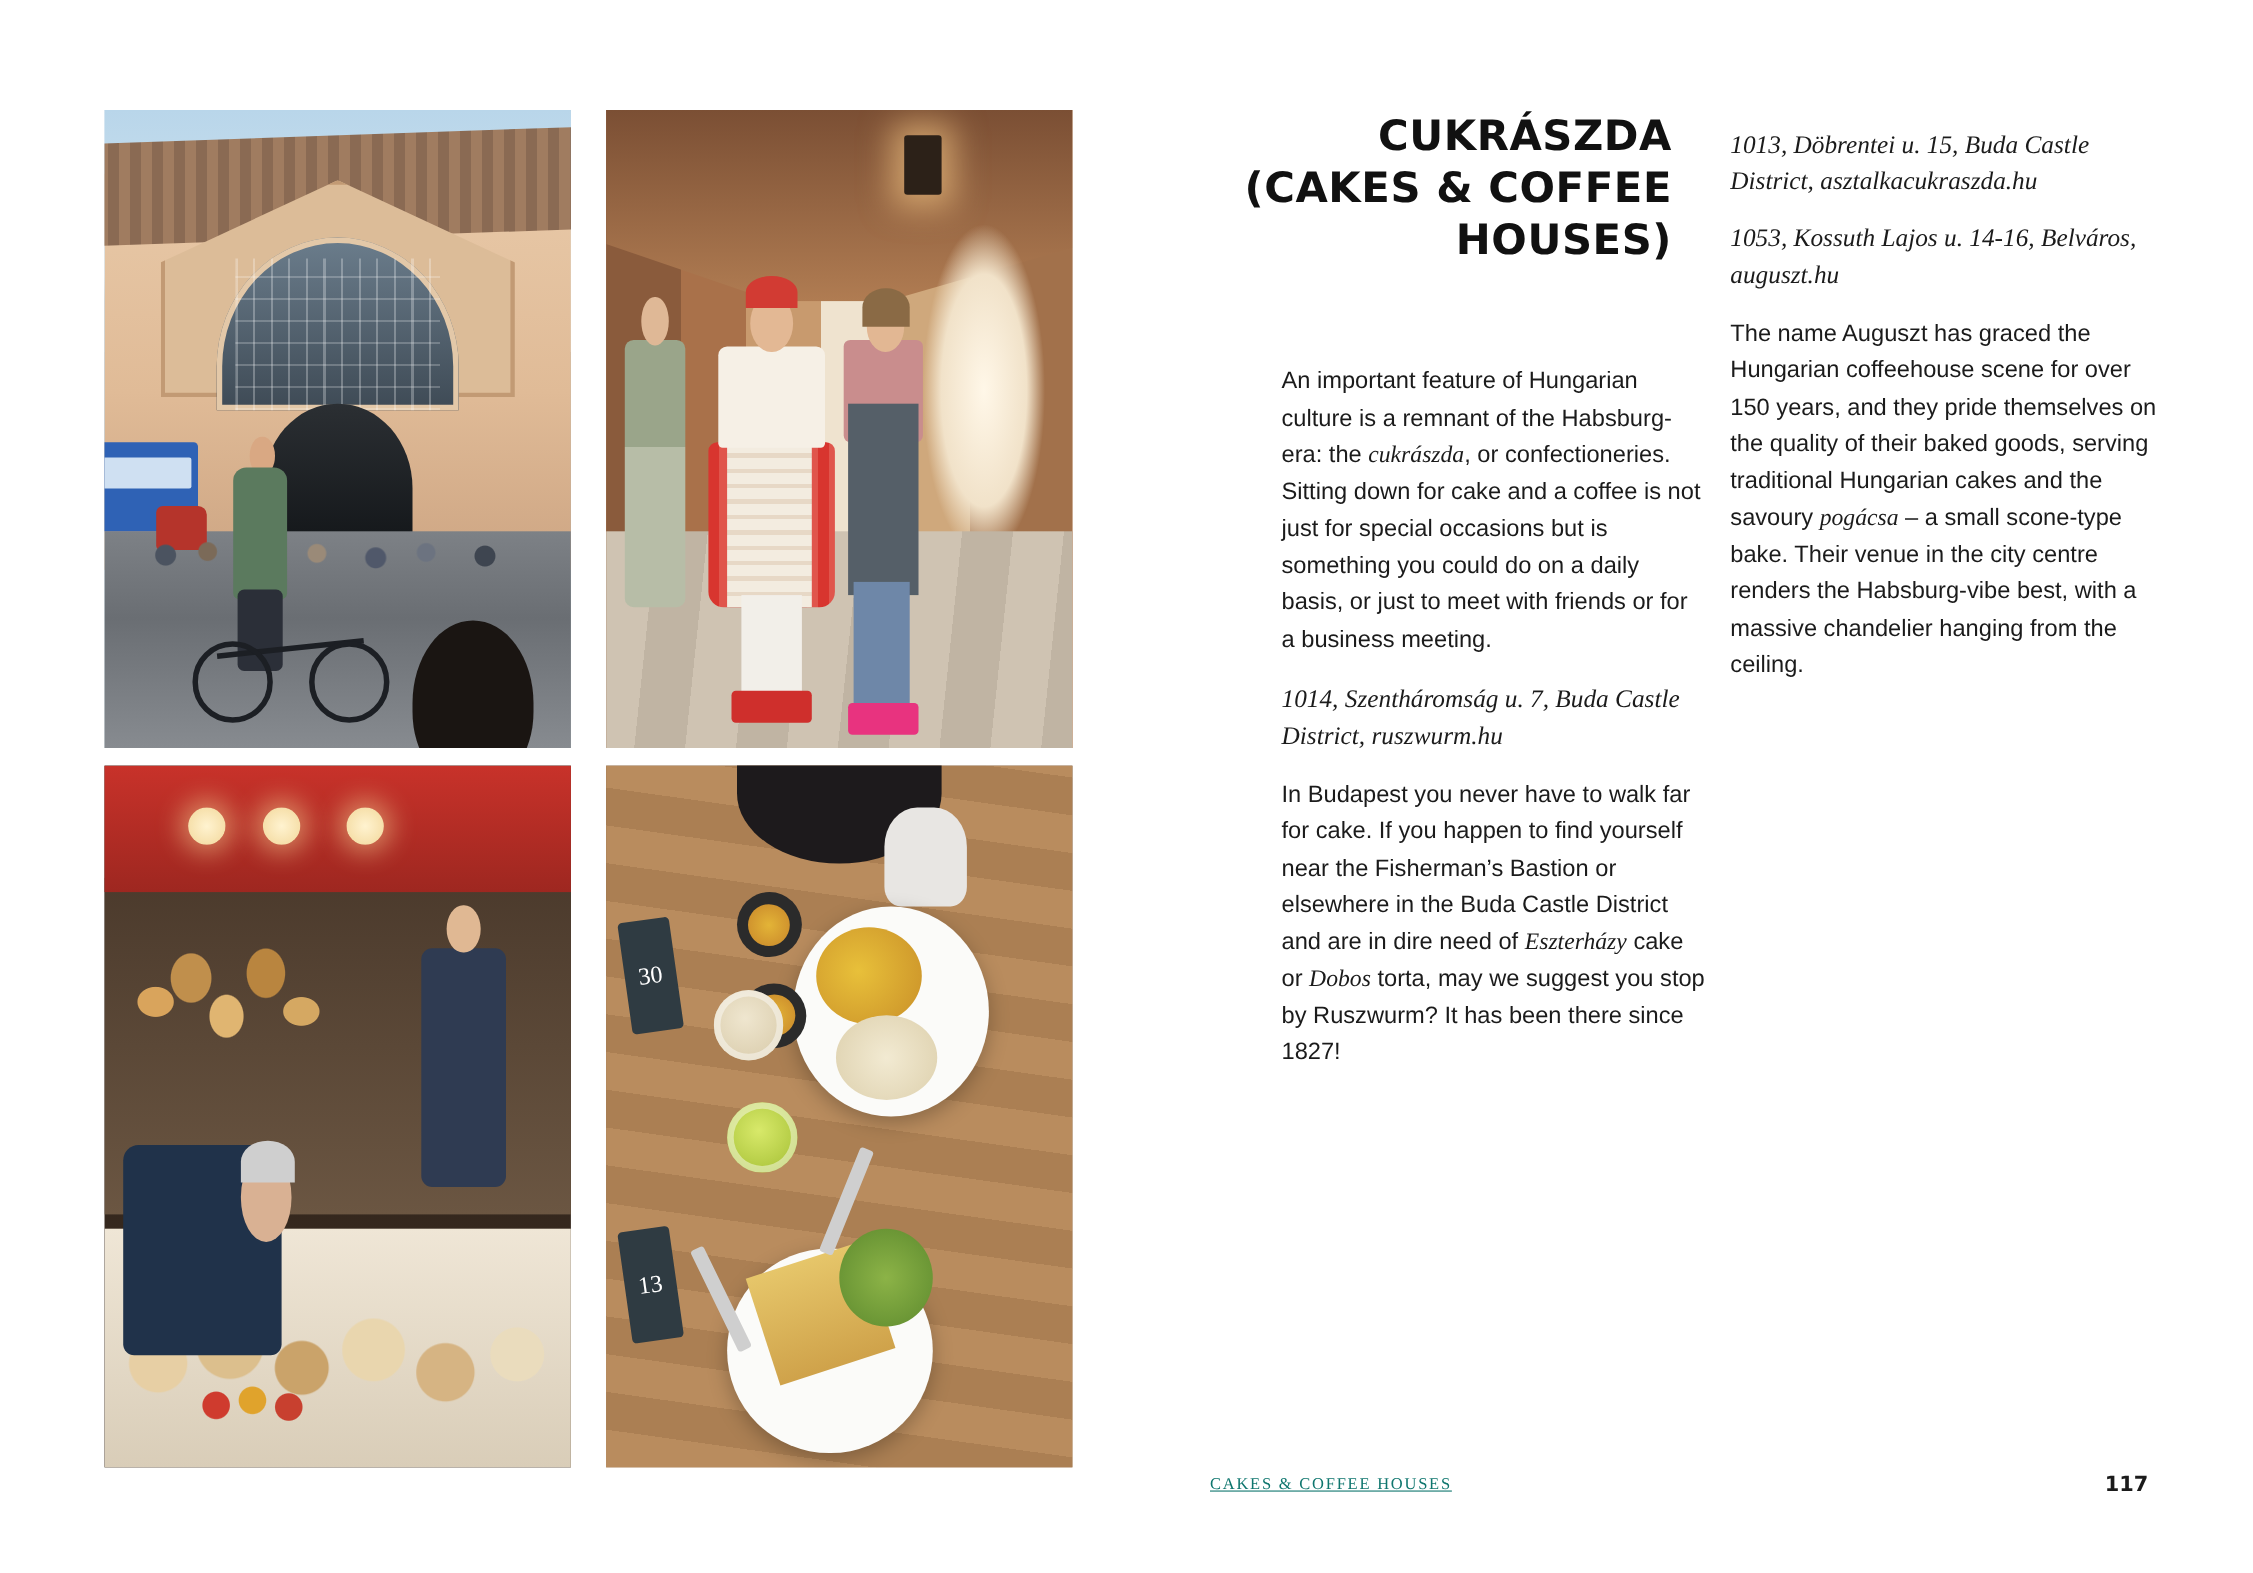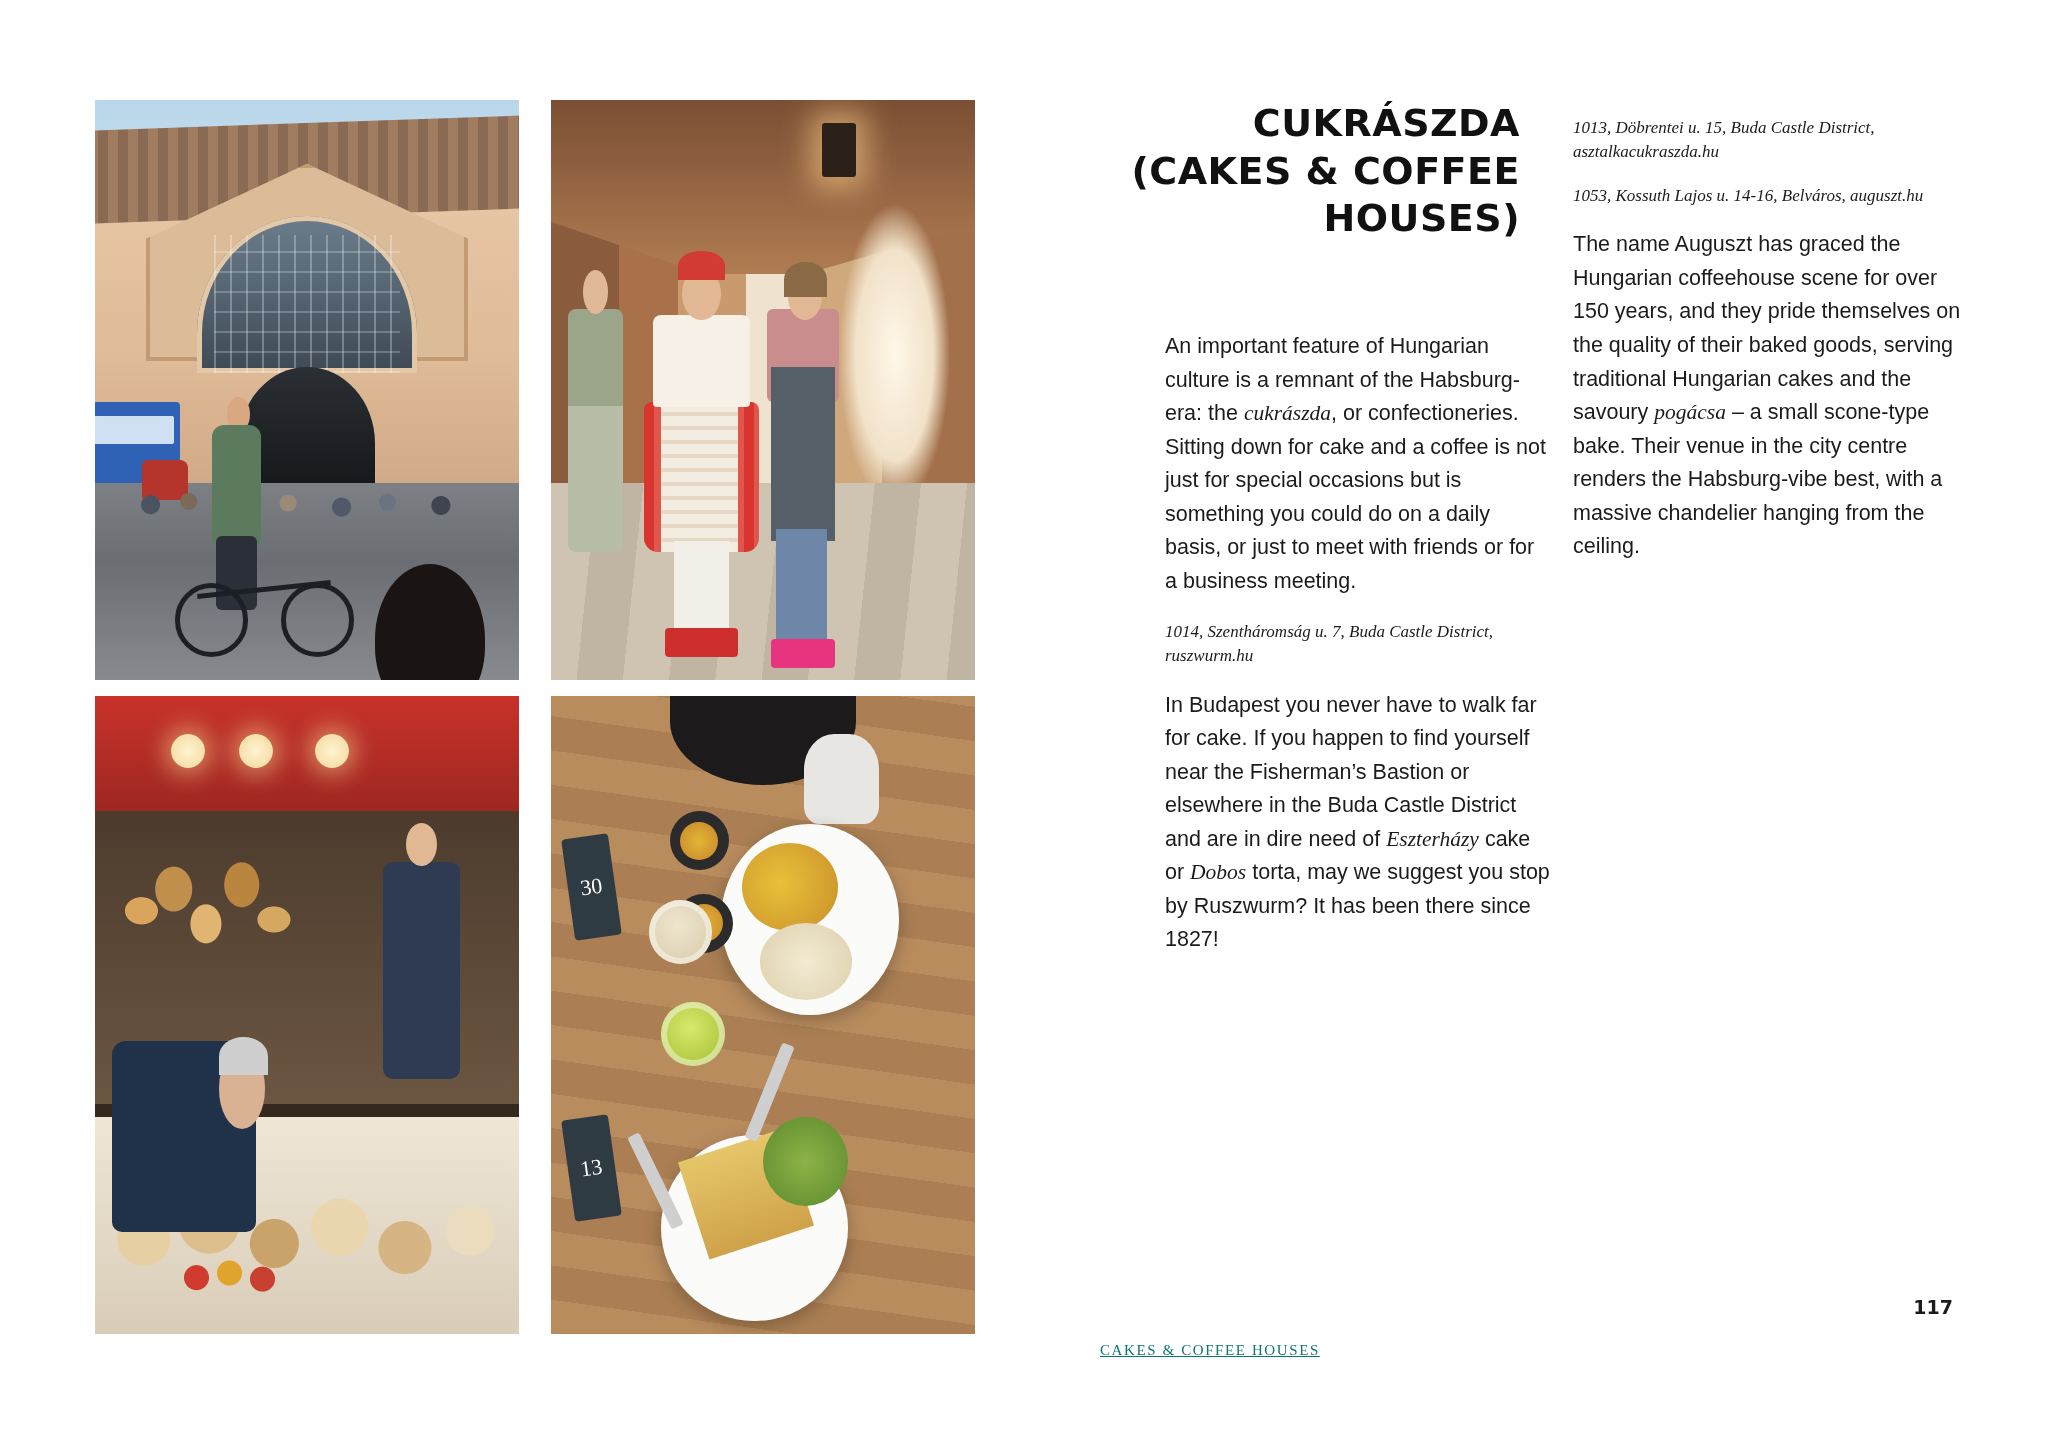--- a/index.html
+++ b/index.html
@@ -396,40 +396,40 @@
     font-weight: 700;
     font-size: 19px;
     letter-spacing: .3px;
     padding-bottom: 8px;
     border-bottom: 1.5px solid #1b1b1b;
     margin-bottom: 12px;
   }
   .entry-addr {
     font-family: "Liberation Serif", serif;
     font-style: italic;
-    font-size: 17px;
+    font-size: 23px;
     line-height: 1.42;
     margin-bottom: 20px;
     color: #1b1b1b;
   }
 
   .footer-note {
     position: absolute;
     left: 1100px;
     top: 1342px;
     font-family: "Liberation Serif", serif;
     font-size: 15px;
     letter-spacing: 1.6px;
     color: #0f766e;
     text-decoration: underline;
   }
   .page-number {
     position: absolute;
     right: 95px;
-    top: 1296px;
+    top: 1338px;
     font-family: "DejaVu Sans", sans-serif;
     font-size: 19px;
     font-weight: 600;
     color: #1b1b1b;
   }
 </style>
 </head>
 <body>
 
 <div class="page">

